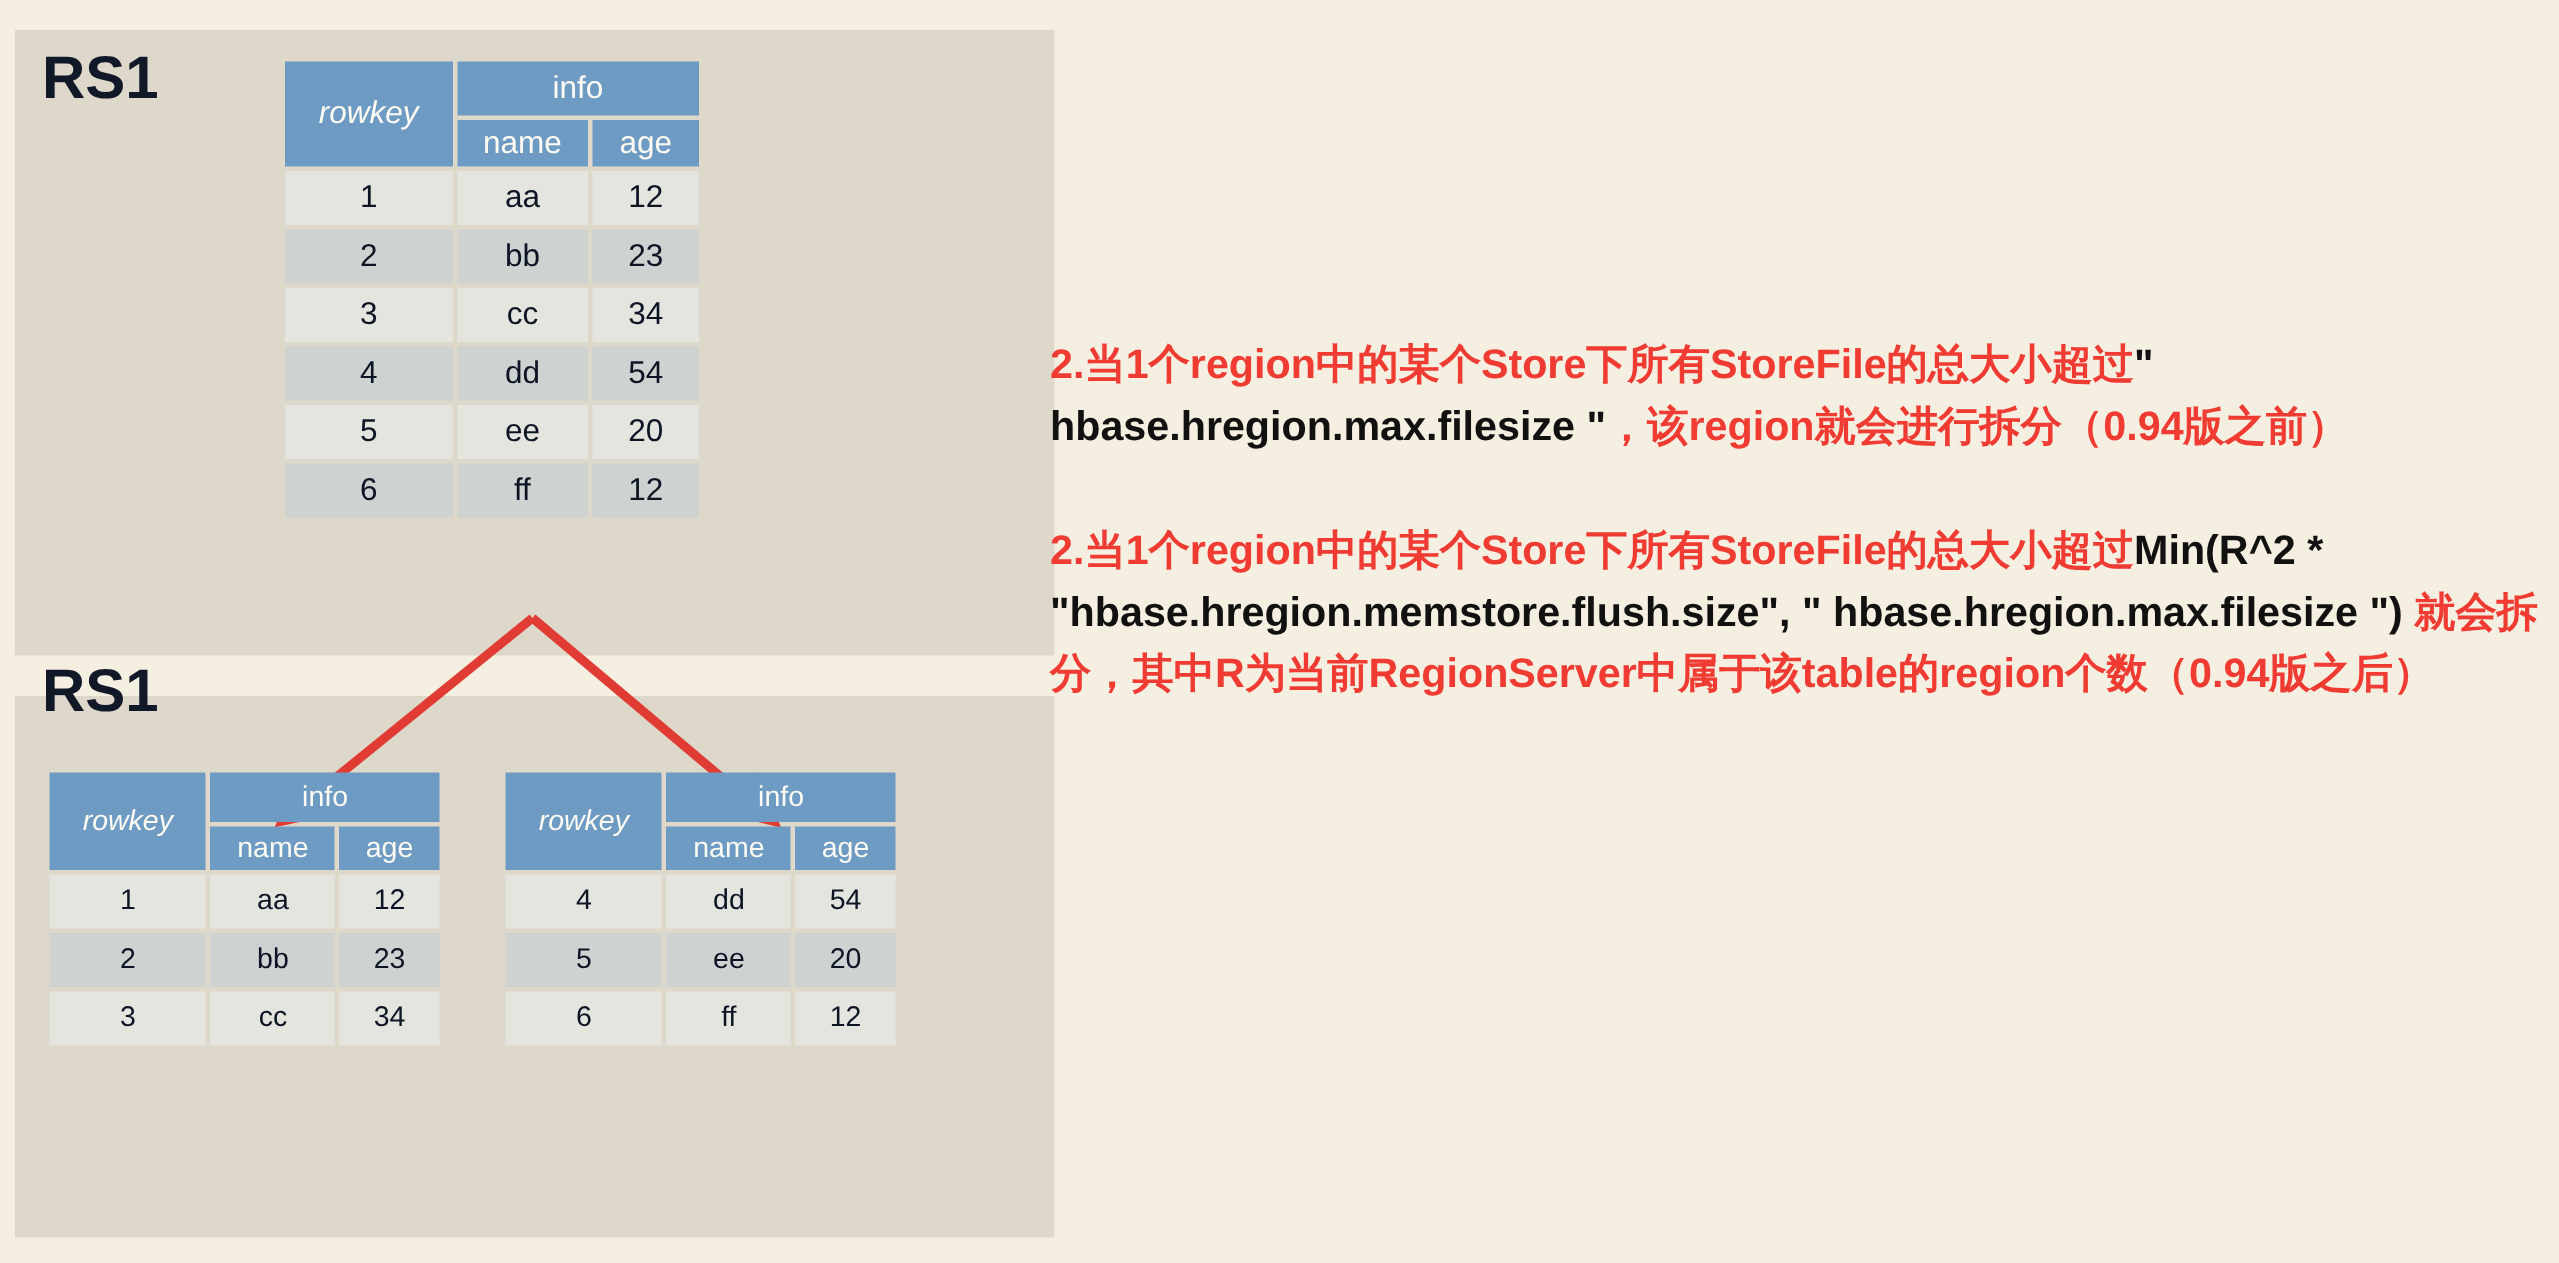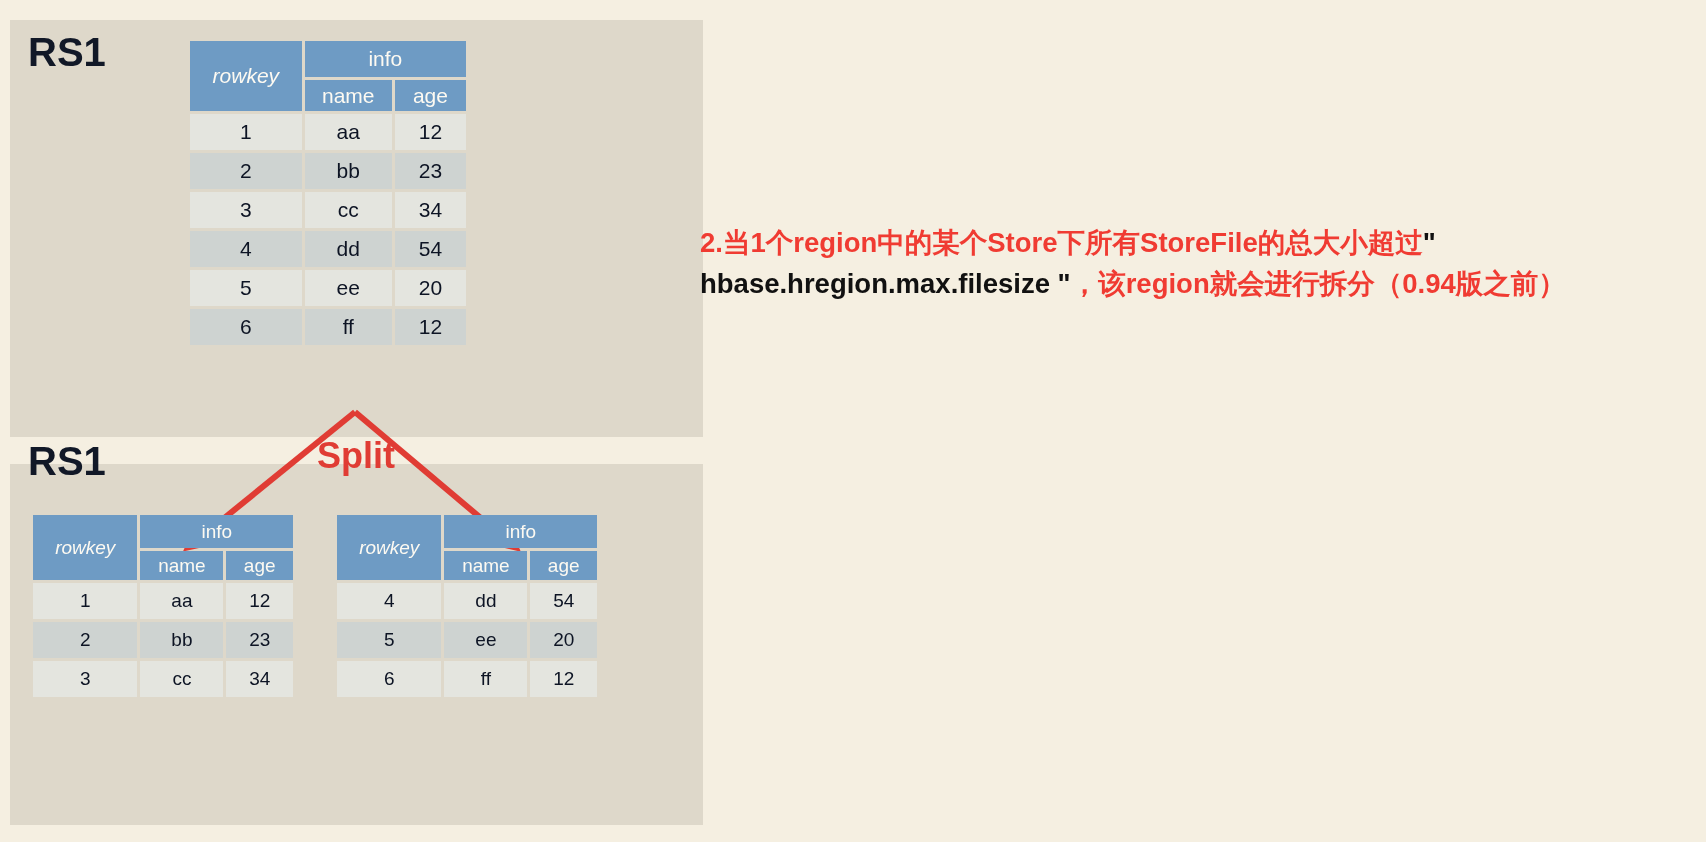--- a/index.html
+++ b/index.html
@@ -202,21 +202,20 @@
   <svg id="split-arrows" viewBox="0 0 1706 842" xmlns="http://www.w3.org/2000/svg">
     <defs>
       <marker id="ah" markerWidth="6" markerHeight="6" refX="3.2" refY="3" orient="auto" markerUnits="strokeWidth">
         <path d="M0,0 L6,3 L0,6 L1.6,3 z" fill="#e03c34"></path>
       </marker>
     </defs>
     <line x1="355" y1="412" x2="196" y2="541" stroke="#e03c34" stroke-width="6" marker-end="url(#ah)"></line>
     <line x1="355" y1="412" x2="508" y2="541" stroke="#e03c34" stroke-width="6" marker-end="url(#ah)"></line>
   </svg>
 
-  <div id="split-label">Split</div>
 
   <table class="hb-table small" id="table-left">
     <colgroup>
       <col class="col-rowkey">
         <col class="col-name">
         <col class="col-age">
     </colgroup>
     <tbody>
       <tr>
         <td class="hdr hdr-rowkey hdr-top" rowspan="2">rowkey</td>
@@ -273,15 +272,16 @@
         <td class="cell-odd">6</td>
         <td class="cell-odd">ff</td>
         <td class="cell-odd">12</td>
       </tr>
     </tbody>
   </table>
 
   <div id="notes">
     <p class="note-para"><span>2.当1个region中的某个Store下所有StoreFile的总大小超过</span><span class="mono-black">" hbase.hregion.max.filesize "</span><span>，该region就会进行拆分（0.94版之前）</span></p>
 
+    <p class="note-para second"><span>2.当1个region中的某个Store下所有StoreFile的总大小超过</span><span class="mono-black">Min(R^2 * "hbase.hregion.memstore.flush.size", " hbase.hregion.max.filesize ")</span><span> 就会拆分，其中R为当前RegionServer中属于该table的region个数（0.94版之后）</span></p>
   </div>
 
 </div>
 
 </body></html>

